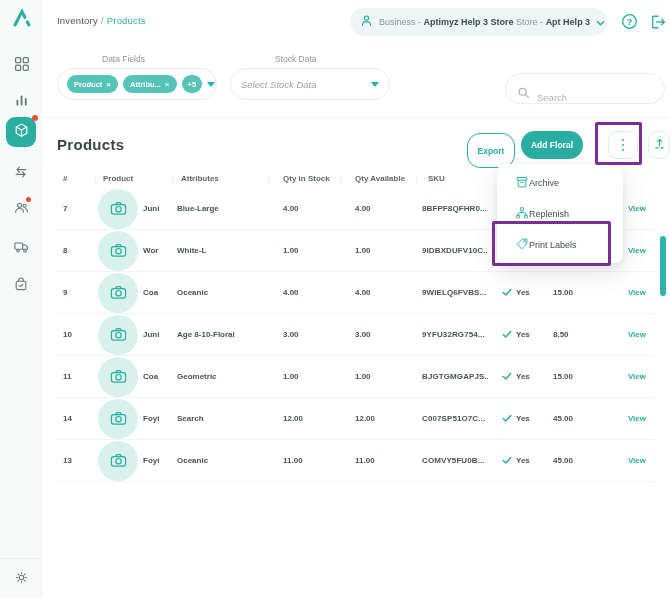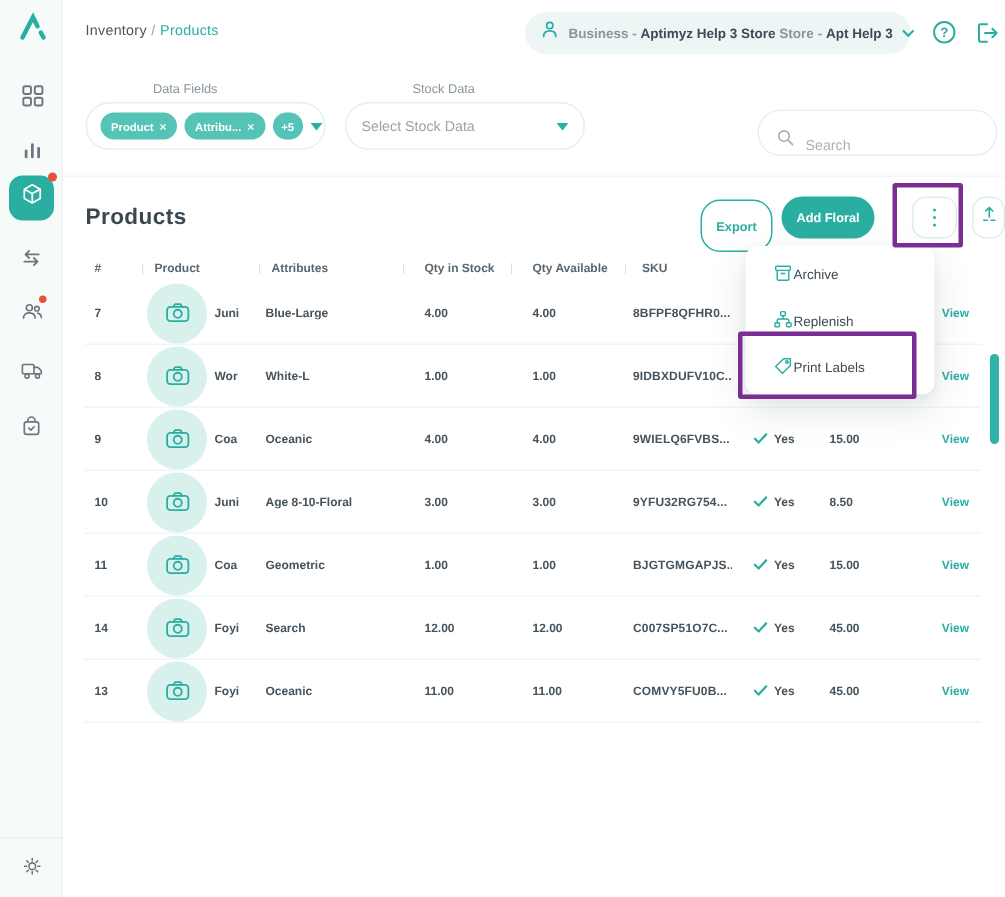--- a/index.html
+++ b/index.html
@@ -17,21 +17,21 @@
     border-radius:9px; display:flex; align-items:center; justify-content:center; cursor:pointer; }
   .badge { position:absolute; width:6px; height:6px; background:#E8503A; border-radius:50%; }
   .side-divider { position:absolute; left:0; top:558px; width:42px; border-top:1px solid #E9F0EF; }
 
   
   .breadcrumb { position:absolute; left:57px; top:15px; font-size:9.5px; color:#4A555E; letter-spacing:.2px; }
   .breadcrumb .sep { color:#9AA4AA; margin:0 3px; }
   .breadcrumb .current { color:#2BAEA2; }
   .biz-pill { position:absolute; left:350px; top:8px; width:257px; height:28px; background:#EDF6F5;
     border-radius:14px; display:flex; align-items:center; padding:0 10px; gap:6px; cursor:pointer; }
-  .biz-pill .txt { font-size:9px; color:#8A959C; white-space:nowrap;font-weight:bold; }
+  .biz-pill .txt { font-size:9px; color:#8A959C; white-space:nowrap; }
   .biz-pill b { color:#3E4B55; font-size:9px; }
   .icon-btn { position:absolute; top:13px; width:17px; height:17px; display:flex; align-items:center; justify-content:center; cursor:pointer; }
 
   
   .flabel { position:absolute; font-size:8.5px; color:#8A959C;padding-left:45px; }
   .fbox { position:absolute; height:32px; border:1px solid #E9EEEF; border-radius:16px; background:#fff;
     display:flex; align-items:center; padding:0 10px; gap:5px; }
   .chip { height:18px; background:#56C3B7; color:#fff; border-radius:10px; font-size:7.5px; font-weight:bold;
     display:flex; align-items:center; padding:0 7px; gap:4px; white-space:nowrap; cursor:pointer; }
   .chip .x { font-size:8px; opacity:.9; cursor:pointer; }
@@ -237,21 +237,21 @@
     </span>
     <span class="chip">
       <span>Attribu...</span>
       <span class="x">×</span>
     </span>
     <span class="chip chip-more">+5</span>
     <span class="caret"></span>
   </div>
 
   <div class="flabel" style="left:230px; top:54px;">Stock Data</div>
-  <div class="fbox" style="left:230px; top:68px; width:160px;">
+  <div class="fbox" style="left:230px; top:68px; width:160px;font-style:italic;">
     <span class="ph">Select Stock Data</span>
     <span class="caret"></span>
   </div>
 
   <div class="search-box">
     <span>
       <svg width="13" height="13" viewBox="0 0 16 16" fill="none" stroke="#A9B2B8" stroke-width="1.4" stroke-linecap="round">
         <circle cx="7" cy="7" r="4.3"></circle>
           <path d="M10.5 10.5 L14 14"></path>
       </svg>

